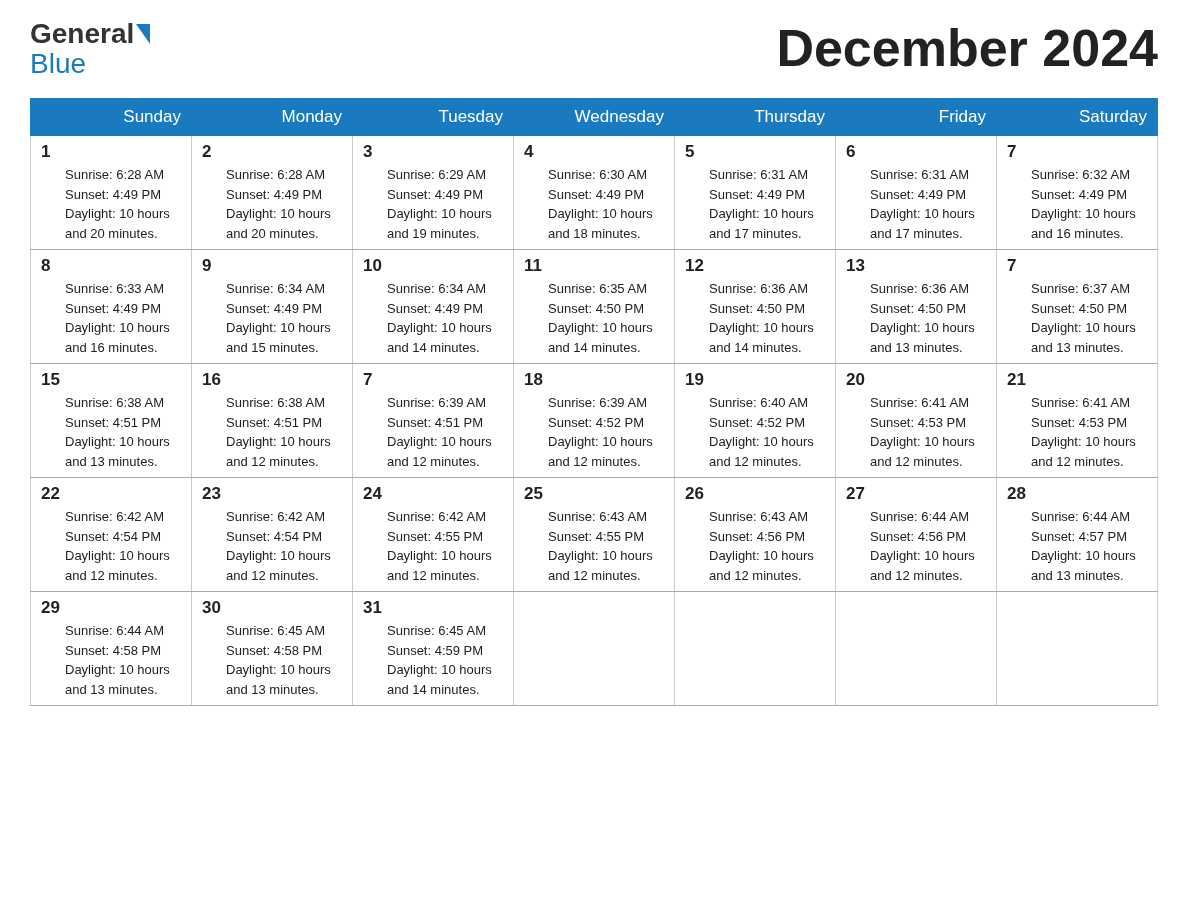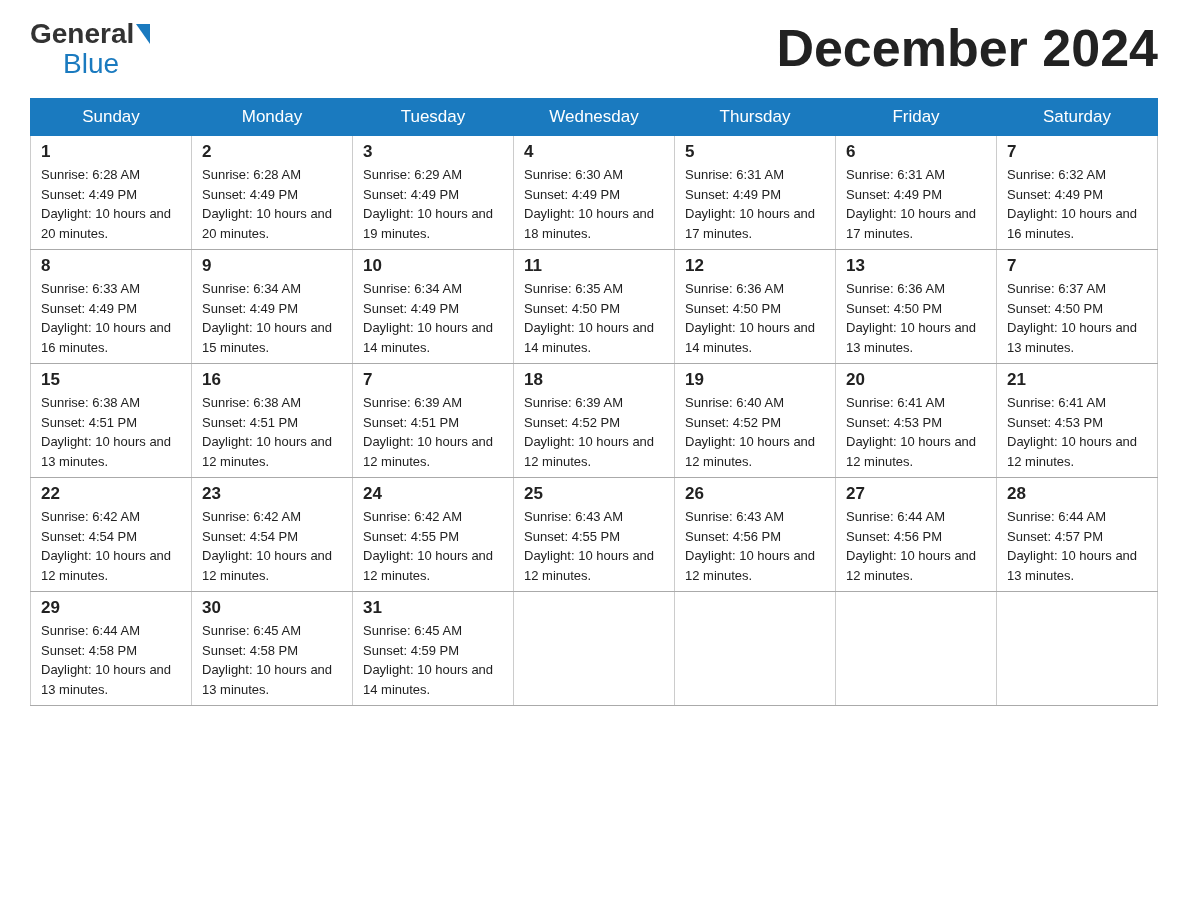--- a/index.html
+++ b/index.html
@@ -12,21 +12,21 @@
     }
     .header {
       display: flex;
       justify-content: space-between;
       align-items: flex-start;
       margin-bottom: 18px;
     }
     .logo {
       display: flex;
       flex-direction: column;
-      align-items: center;
+      align-items: flex-start;
     }
     .logo-text {
       display: flex;
       align-items: center;
       font-size: 28px;
       font-weight: bold;
       color: #333;
       line-height: 1;
     }
     .logo-general { color: #333; }
@@ -62,22 +62,22 @@
     .calendar-table {
       width: 100%;
       border-collapse: collapse;
       border: 1px solid #aaa;
     }
     .calendar-table th {
       background-color: #1a7abf;
       color: #fff;
       font-size: 17px;
       font-weight: normal;
-      padding: 8px 26px;
-      text-align: center;
+      padding: 8px 10px;
+      text-align: right;
       border: 1px solid #1a7abf;
     }
     .calendar-table td {
       vertical-align: top;
       padding: 6px 10px;
       border: 1px solid #ccc;
       font-size: 13px;
       color: #222;
       width: 14.28%;
       min-height: 90px;
@@ -88,20 +88,21 @@
     .day-number {
       font-size: 17px;
       font-weight: bold;
       display: block;
       margin-bottom: 3px;
     }
     .day-info {
       font-size: 13px;
       color: #222;
       line-height: 1.5;
+      margin-left: 24px;
     }
     .week-row td {
       height: 100px;
     }
     .empty-cell {
       background: #fff;
     }
   </style>
 </head>
 <body>

